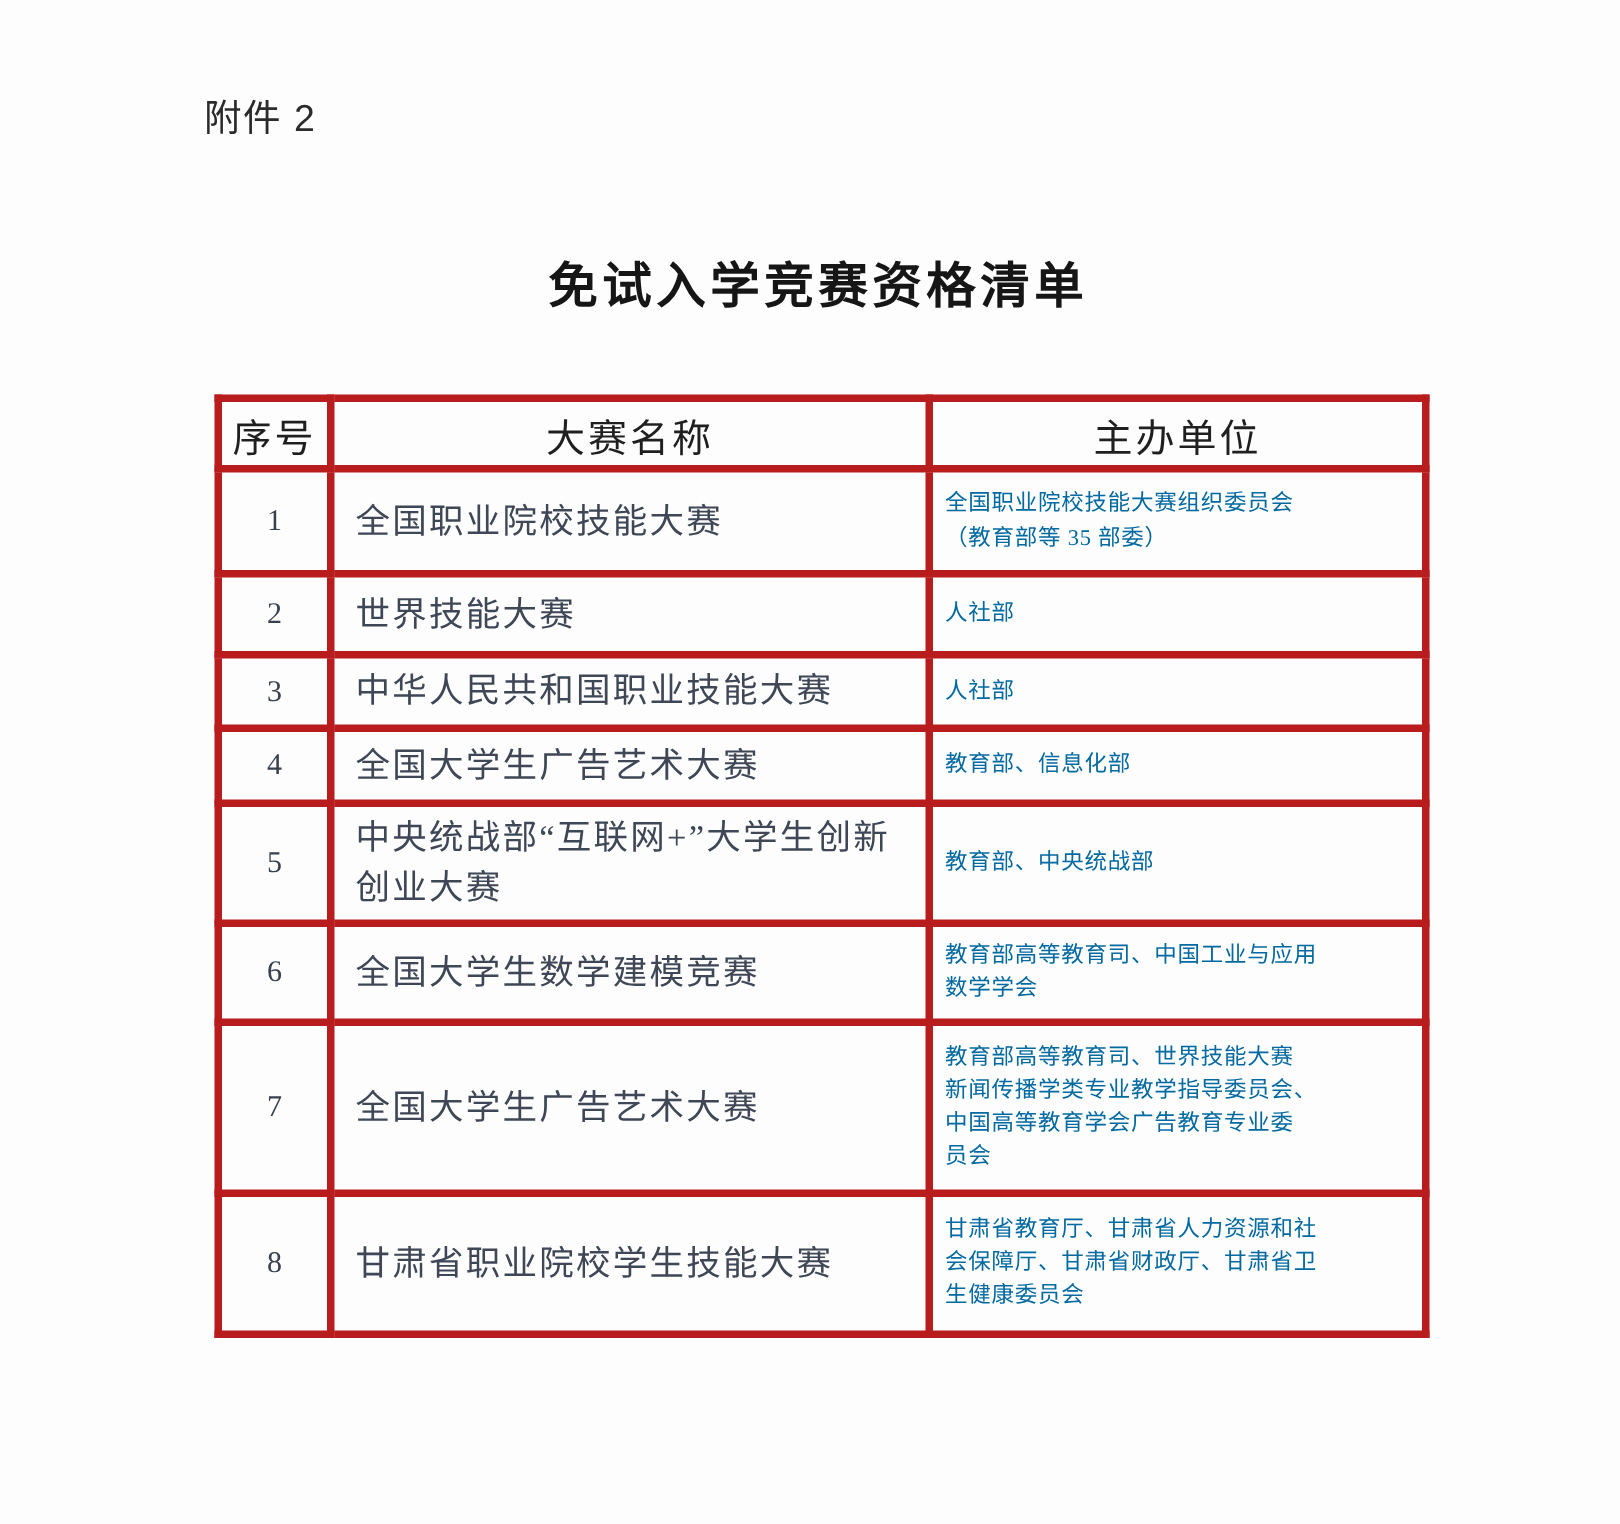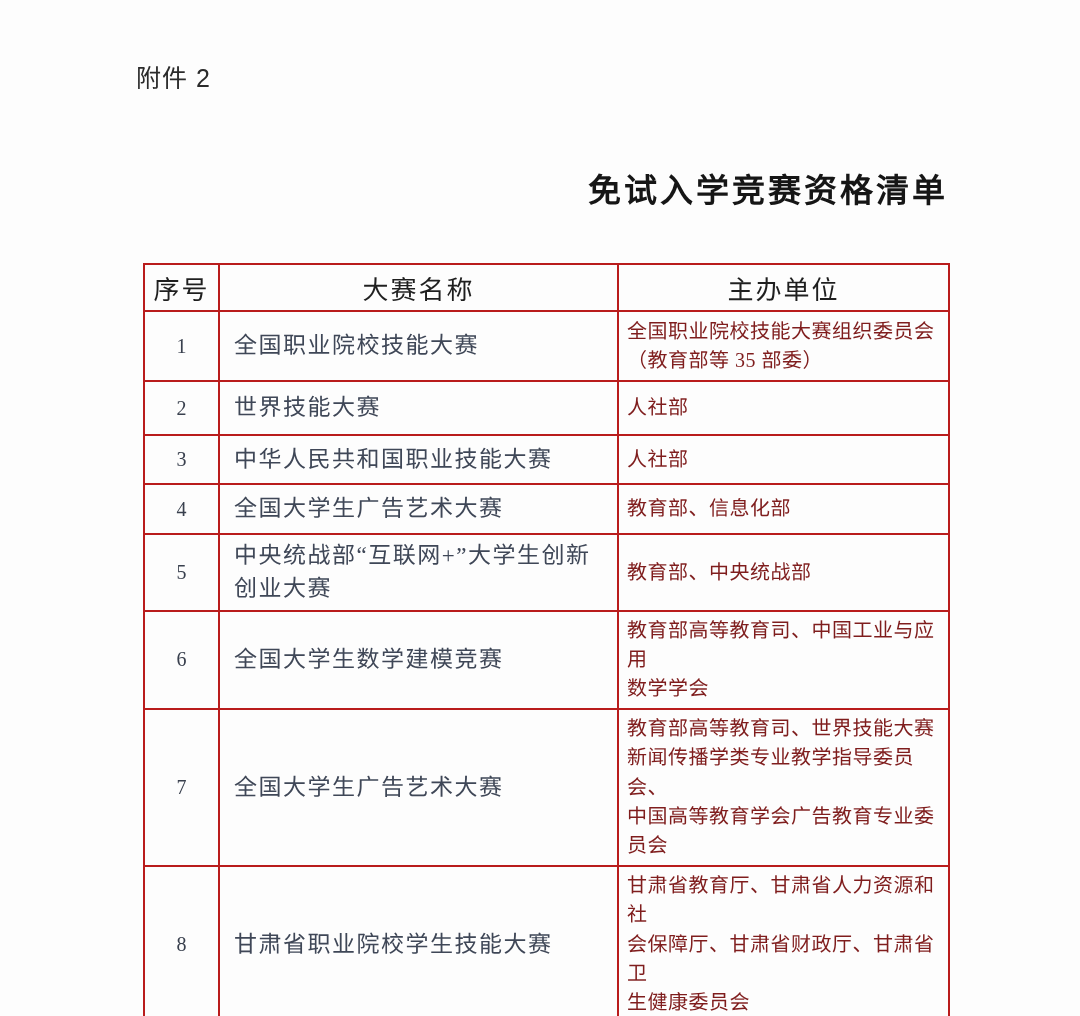--- a/index.html
+++ b/index.html
@@ -23,38 +23,38 @@
     font-family: "Liberation Sans", "DejaVu Sans", sans-serif;
     font-size: 25px;
     color: #2b2b2b;
     letter-spacing: 1px;
   }
   .doc-title {
     position: absolute;
     left: 143px;
     top: 164px;
     width: 805px;
-    text-align: right;
+    text-align: center;
     font-family: "Liberation Serif", "DejaVu Serif", serif;
     font-weight: bold;
     font-size: 33px;
     color: #161616;
     letter-spacing: 3px;
   }
   table.qual-table {
     position: absolute;
     left: 143px;
     top: 263px;
     width: 805px;
     border-collapse: collapse;
     table-layout: fixed;
     border: 2px solid #3f3f3f;
   }
   .qual-table th, .qual-table td {
-    border: 2px solid #b91c1c;
+    border: 5px solid #b91c1c;
     vertical-align: middle;
     box-sizing: border-box;
   }
   col.c-no   { width: 75px; }
   col.c-name { width: 399px; }
   col.c-org  { width: 331px; }
   .qual-table th {
     font-size: 26px;
     font-weight: normal;
     color: #1f1f1f;
@@ -68,22 +68,22 @@
     color: #39404e;
   }
   td.name-cell {
     font-size: 23px;
     color: #3f4757;
     padding: 4px 10px 4px 14px;
     letter-spacing: 1.5px;
     line-height: 1.45;
   }
   td.org-cell {
-    font-size: 20px;
-    color: #7f1d1d;
+    font-size: 15px;
+    color: #0369a1;
     padding: 4px 4px 4px 8px;
     letter-spacing: 0.5px;
     line-height: 1.47;
     white-space: pre-line;
     word-break: break-all;
     margin-top: 35px;
   }
   
   tr.r1 { height: 70px; }
   tr.r2 { height: 54px; }

